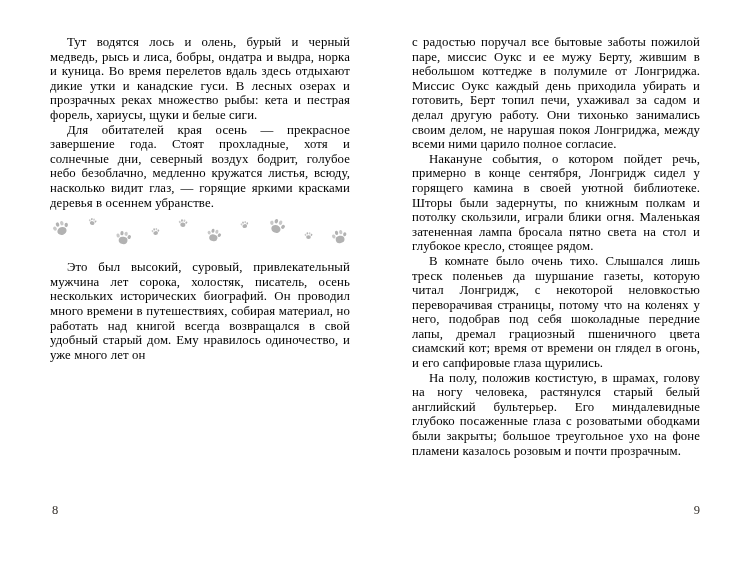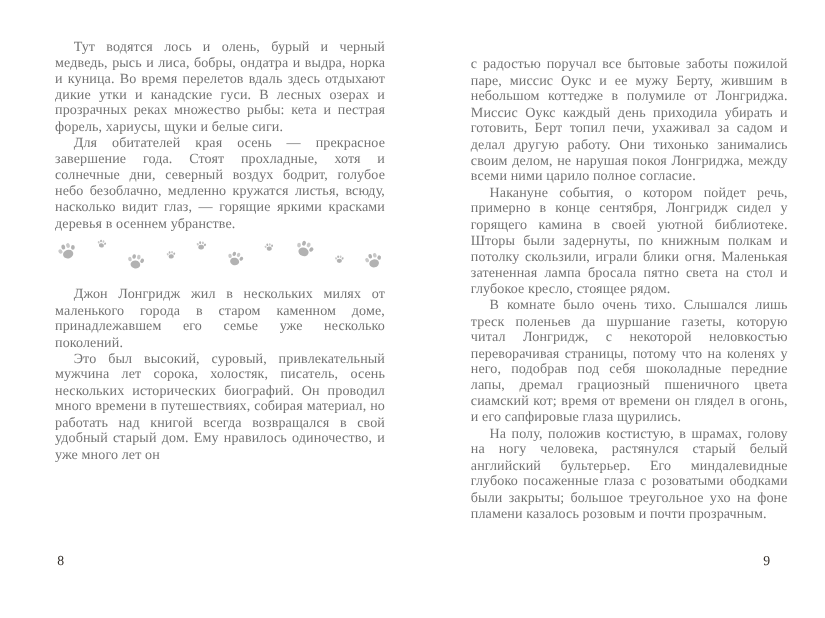--- a/index.html
+++ b/index.html
@@ -13,27 +13,27 @@
     height: 562px;
     background: #ffffff;
     overflow: hidden;
     font-family: "Liberation Serif", "DejaVu Serif", serif;
   }
   .page {
     position: absolute;
     top: 35px;
   }
   .page.left  { left: 50px;  width: 300px; }
-  .page.right { left: 428px; width: 288px; margin-top: 16px; }
+  .page.right { left: 412px; width: 288px; }
   .para {
     margin: 0;
     font-size: 12.8px;
     line-height: 14.6px;
     letter-spacing: 0.1px;
-    color: #737373;
+    color: #000000;
     text-align: justify;
     text-indent: 17px;
     hyphens: auto;
   }
   .para.no-indent { text-indent: 0; }
   .paw-divider {
     height: 34px;
     margin: 7px 2px 9px 2px;
     display: flex;
     align-items: flex-start;
@@ -122,21 +122,20 @@
     <ellipse cx="16.6" cy="8.6" rx="1.9" ry="2.4" fill="#b2b2b2" transform="rotate(22 16.6 8.6)"></ellipse>
   </svg>
         <svg width="17" height="17" viewBox="0 0 20 20" style="margin-top:11px; transform:rotate(-12deg);">
     <ellipse cx="10" cy="13.5" rx="5.2" ry="4.3" fill="#b2b2b2"></ellipse>
     <ellipse cx="3.4" cy="8.6" rx="1.9" ry="2.4" fill="#c9c9c9" transform="rotate(-22 3.4 8.6)"></ellipse>
     <ellipse cx="7.5" cy="5.2" rx="1.9" ry="2.5" fill="#b2b2b2"></ellipse>
     <ellipse cx="12.5" cy="5.2" rx="1.9" ry="2.5" fill="#c9c9c9"></ellipse>
     <ellipse cx="16.6" cy="8.6" rx="1.9" ry="2.4" fill="#b2b2b2" transform="rotate(22 16.6 8.6)"></ellipse>
   </svg>
       </div>
-    <p class="para">Джон Лонгридж жил в нескольких милях от маленького города в старом каменном доме, принадлежавшем его семье уже несколько поколений.</p>
     <p class="para">Это был высокий, суровый, привлекательный мужчина лет сорока, холостяк, писатель, осень нескольких исторических биографий. Он проводил много времени в путешествиях, собирая материал, но работать над книгой всегда возвращался в свой удобный старый дом. Ему нравилось одиночество, и уже много лет он</p>
   </div>
 
   <div class="page right">
     <p class="para no-indent">с радостью поручал все бытовые заботы пожилой паре, миссис Оукс и ее мужу Берту, жившим в небольшом коттедже в полумиле от Лонгриджа. Миссис Оукс каждый день приходила убирать и готовить, Берт топил печи, ухаживал за садом и делал другую работу. Они тихонько занимались своим делом, не нарушая покоя Лонгриджа, между всеми ними царило полное согласие.</p>
     <p class="para">Накануне события, о котором пойдет речь, примерно в конце сентября, Лонгридж сидел у горящего камина в своей уютной библиотеке. Шторы были задернуты, по книжным полкам и потолку скользили, играли блики огня. Маленькая затененная лампа бросала пятно света на стол и глубокое кресло, стоящее рядом.</p>
     <p class="para">В комнате было очень тихо. Слышался лишь треск поленьев да шуршание газеты, которую читал Лонгридж, с некоторой неловкостью переворачивая страницы, потому что на коленях у него, подобрав под себя шоколадные передние лапы, дремал грациозный пшеничного цвета сиамский кот; время от времени он глядел в огонь, и его сапфировые глаза щурились.</p>
     <p class="para">На полу, положив костистую, в шрамах, голову на ногу человека, растянулся старый белый английский бультерьер. Его миндалевидные глубоко посаженные глаза с розоватыми ободками были закрыты; большое треугольное ухо на фоне пламени казалось розовым и почти прозрачным.</p>
   </div>
 

